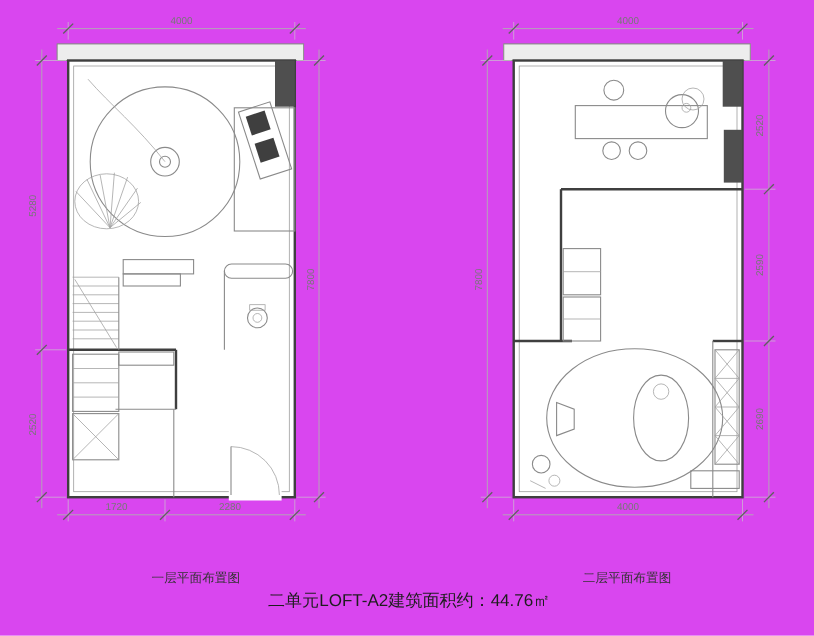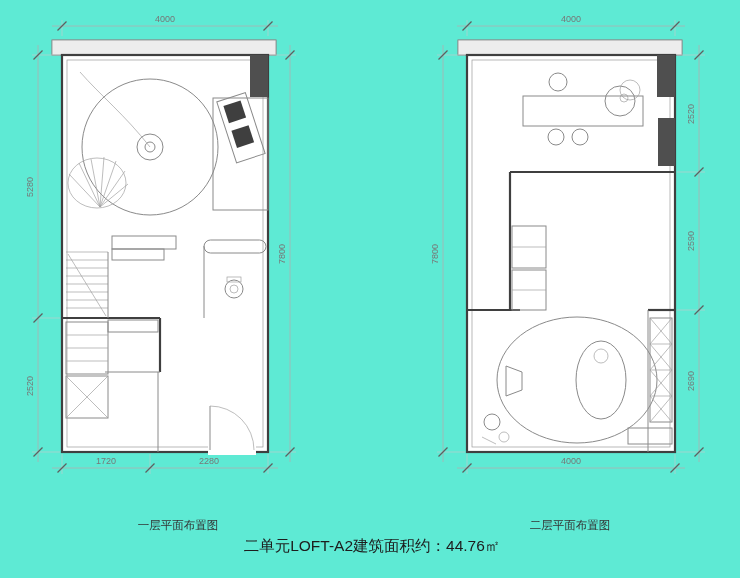--- a/index.html
+++ b/index.html
@@ -1,16 +1,16 @@
 <!DOCTYPE html>
 <html><head>
 <meta charset="utf-8">
 <style>
   html,body{margin:0;padding:0;background:#ffffff;}
-  .sheet{position:relative;width:740px;height:578px;background:#5eead4;overflow:hidden;
+  .sheet{position:relative;width:740px;height:578px;background:#d946ef;overflow:hidden;
          font-family:"Liberation Sans",sans-serif;}
   svg{position:absolute;left:0;top:0;}
   
   .wall{fill:#ffffff;stroke:#3f3f3f;stroke-width:2.2;}
   .wall-line{fill:none;stroke:#3f3f3f;stroke-width:2.2;}
   .wall-inner{fill:none;stroke:#9a9a9a;stroke-width:.7;}
   .thin{fill:none;stroke:#8a8a8a;stroke-width:1;}
   .thin2{fill:none;stroke:#a0a0a0;stroke-width:.7;}
   .dark{fill:#4f4f4f;stroke:none;}
   .darkless{fill:#3f3f3f;stroke:none;}

